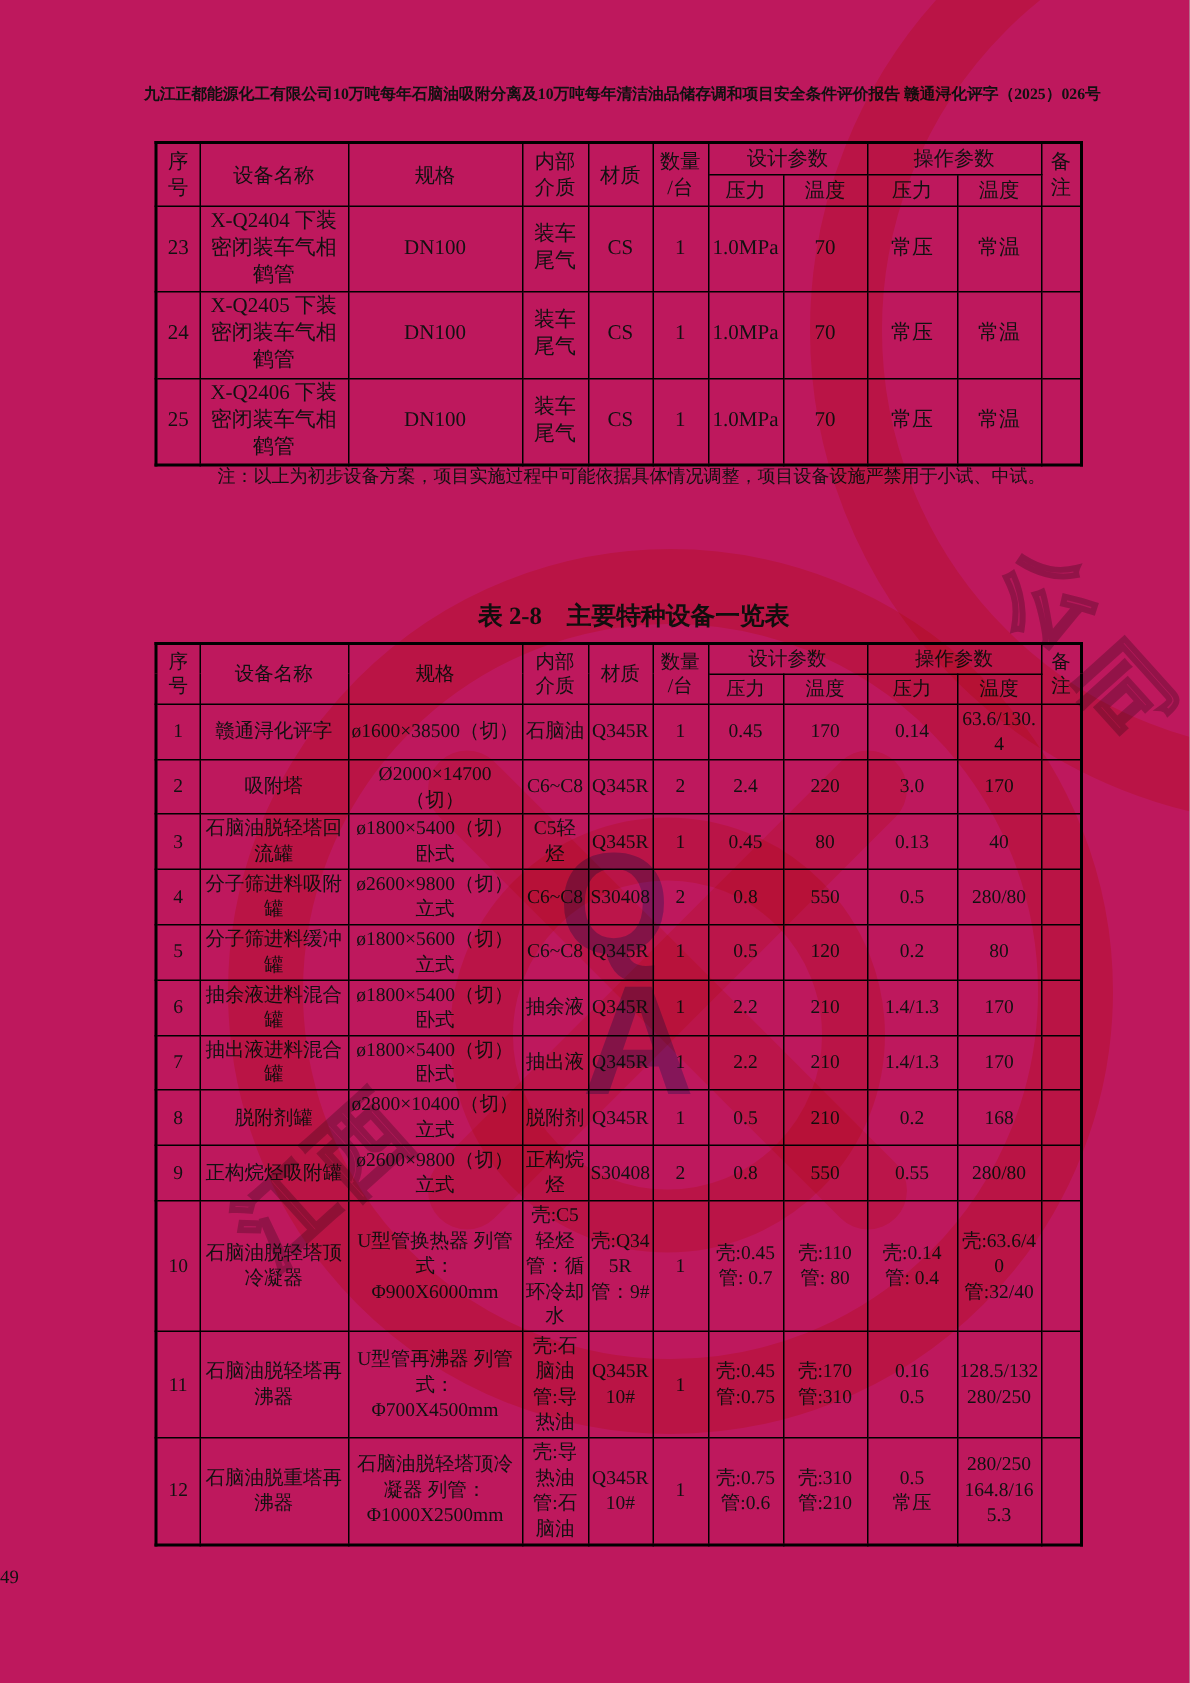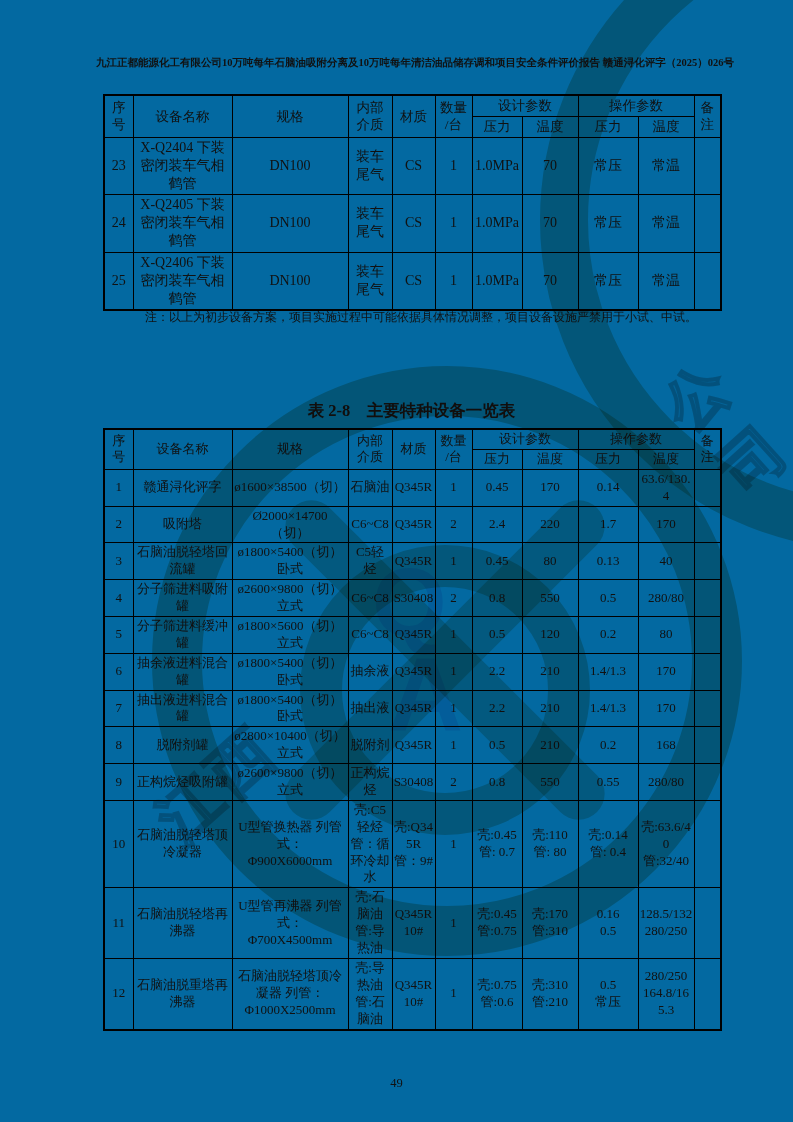--- a/index.html
+++ b/index.html
@@ -1,19 +1,19 @@
 <!DOCTYPE html>
 <html><head>
 <meta charset="utf-8">
 <style>
   * { margin: 0; padding: 0; box-sizing: border-box; }
   body { background: #888; font-family: "Liberation Serif", "DejaVu Serif", serif; }
   .page {
     position: relative; width: 793px; height: 1122px;
-    background: #0369a1; margin: 0 auto; overflow: hidden;
+    background: #be185d; margin: 0 auto; overflow: hidden;
   }
   .doc-header {
     position: absolute; top: 56px; left: 96px; width: 650px;
     font-size: 10.5px; font-weight: bold; color: #111;
     white-space: nowrap; letter-spacing: 0px;
   }
   table { border-collapse: collapse; table-layout: fixed; background: transparent; }
   th, td {
     border: 1px solid #000; text-align: center; vertical-align: middle;
     white-space: pre-line; word-break: break-all; color: #111;
@@ -29,26 +29,26 @@
   #table2 td { font-size: 13px; height: 32px; }
   .note {
     position: absolute; top: 306px; left: 109px; width: 620px;
     font-size: 12px; line-height: 1.95; color: #111; text-align: justify; margin-left: 36px;
   }
   .intro {
     position: absolute; top: 368px; left: 103px; width: 620px;
     font-size: 16px; color: #111; text-indent: 2em;
   }
   .tbl-title {
-    position: absolute; top: 400px; left: 103px; width: 617px;
+    position: absolute; top: 400px; left: 114px; width: 617px;
     font-size: 16.5px; font-weight: bold; text-align: center; color: #111;
   }
   .page-number {
-    position: absolute; top: 1076px; left: 0; width: 793px;
-    text-align: center; font-size: 12.5px; color: #111;
+    position: absolute; top: 1044px; left: 0; width: 793px;
+    text-align: left; font-size: 12.5px; color: #111;
   }
   
   .wm { position: absolute; pointer-events: none; mix-blend-mode: multiply; }
   .stamp-ring { border-radius: 50%; border-style: solid; }
   .ring-big {
     left: 152px; top: 366px; width: 590px; height: 590px;
     border-width: 50px; border-color: rgba(242,138,96,0.42);
   }
   .ring-inner {
     left: 300px; top: 545px; width: 290px; height: 290px;
@@ -222,21 +222,21 @@
           </tr>
           <tr>
             <td>2</td>
             <td>吸附塔</td>
             <td>Ø2000×14700（切）</td>
             <td>C6~C8</td>
             <td>Q345R</td>
             <td>2</td>
             <td>2.4</td>
             <td>220</td>
-            <td>1.7</td>
+            <td>3.0</td>
             <td>170</td>
             <td></td>
           </tr>
           <tr>
             <td>3</td>
             <td>石脑油脱轻塔回流罐</td>
             <td>ø1800×5400（切）
 卧式</td>
             <td>C5轻烃</td>
             <td>Q345R</td>

